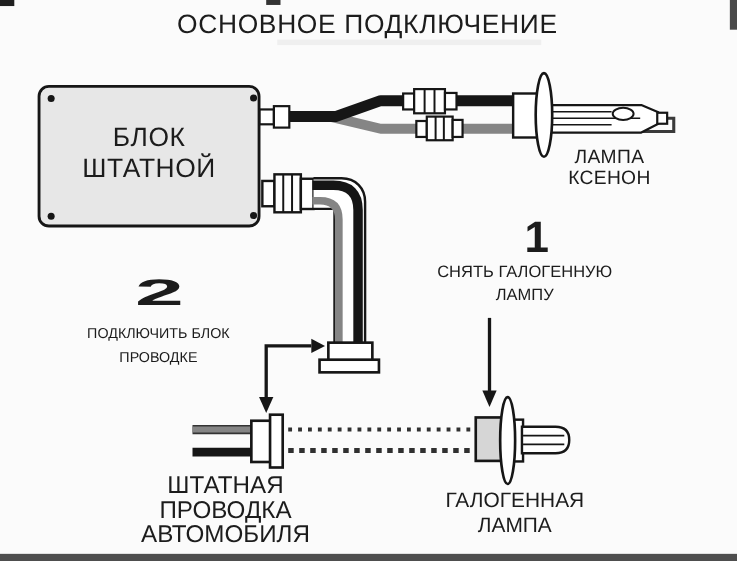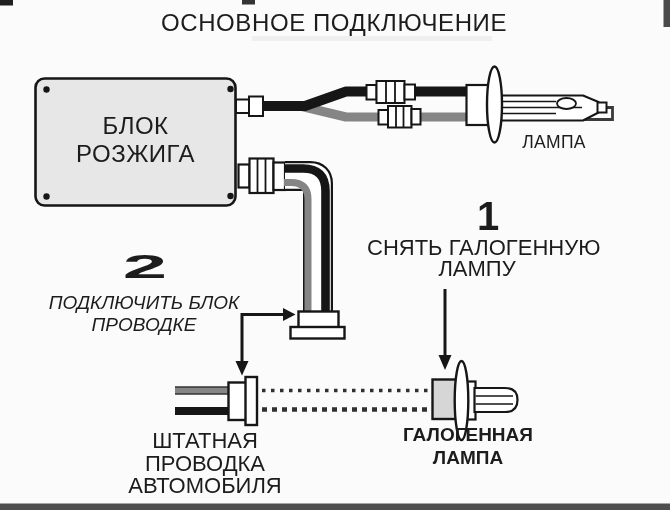--- a/index.html
+++ b/index.html
@@ -8,26 +8,26 @@
     background:var(--background,#fbfbfb);
     font-family:"Liberation Sans", sans-serif;
     color:var(--ink,#1a1a1a);
   }
   .stage svg{position:absolute;left:0;top:0;}
   .label{position:absolute;text-align:center;font-weight:400;white-space:nowrap;}
   .title{left:104px;top:9px;width:460px;font-size:24px;letter-spacing:.6px;}
   .block-label{left:35px;top:112px;width:201px;font-size:24px;line-height:28px;letter-spacing:.5px;}
   .xenon-label{left:493px;top:133px;width:122px;font-size:17.5px;line-height:18.5px;letter-spacing:.3px;}
   .step1-num{left:466px;top:198px;width:44px;font-size:40px;font-weight:700;line-height:36px;}
-  .step1-text{left:367px;top:238px;width:220px;font-size:22px;line-height:20.5px;}
+  .step1-text{left:367px;top:238px;width:220px;font-size:15px;line-height:20.5px;}
   .step2-num{left:113px;top:248px;width:64px;font-size:38px;font-weight:700;line-height:38px;
              transform:scale(2.1,.88);transform-origin:center;}
-  .step2-text{left:34px;top:292px;width:220px;font-size:19px;line-height:22px;font-style:italic;}
+  .step2-text{left:34px;top:292px;width:220px;font-size:13px;line-height:22px;}
   .carwire-label{left:105px;top:430px;width:200px;font-size:22px;line-height:22.5px;}
-  .halogen-label{left:368px;top:424px;width:200px;font-size:19px;line-height:22.5px;font-weight:bold;}
+  .halogen-label{left:368px;top:445px;width:200px;font-size:19px;line-height:22.5px;}
   
   .white{fill:#ffffff;}
   .noFill{fill:none;}
   .edge{stroke:var(--wire-black,#161616);}
   .blackWire{stroke:var(--wire-black,#161616);}
   .grayWire{stroke:var(--wire-gray,#858585);}
   .inkFill{fill:var(--wire-black,#161616);}
   .blockFill{fill:var(--block-fill,#e7e7e7);}
   .halFill{fill:var(--halogen-base-fill,#d6d6d6);}
   .stripFill{fill:var(--bottom-strip,#4e4e4e);}
@@ -143,25 +143,26 @@
       <ellipse class="white edge" cx="461.5" cy="400.5" rx="6.8" ry="39.5" stroke-width="2.4"></ellipse>
     </g>
 
     <rect class="stripFill" x="0" y="503.5" width="670" height="6.5"></rect>
   </svg>
 
   <div class="label title">ОСНОВНОЕ ПОДКЛЮЧЕНИЕ</div>
 
   <div class="label block-label">
     <div>БЛОК</div>
-    <div>РОЗЖИГА</div>
+    <div>ШТАТНОЙ</div>
   </div>
 
   <div class="label xenon-label">
     <div>ЛАМПА</div>
+    <div>КСЕНОН</div>
   </div>
 
   <div class="label step1-num">1</div>
 
   <div class="label step1-text">
     <div>СНЯТЬ ГАЛОГЕННУЮ</div>
     <div>ЛАМПУ</div>
   </div>
 
   <div class="label step2-num">2</div>

